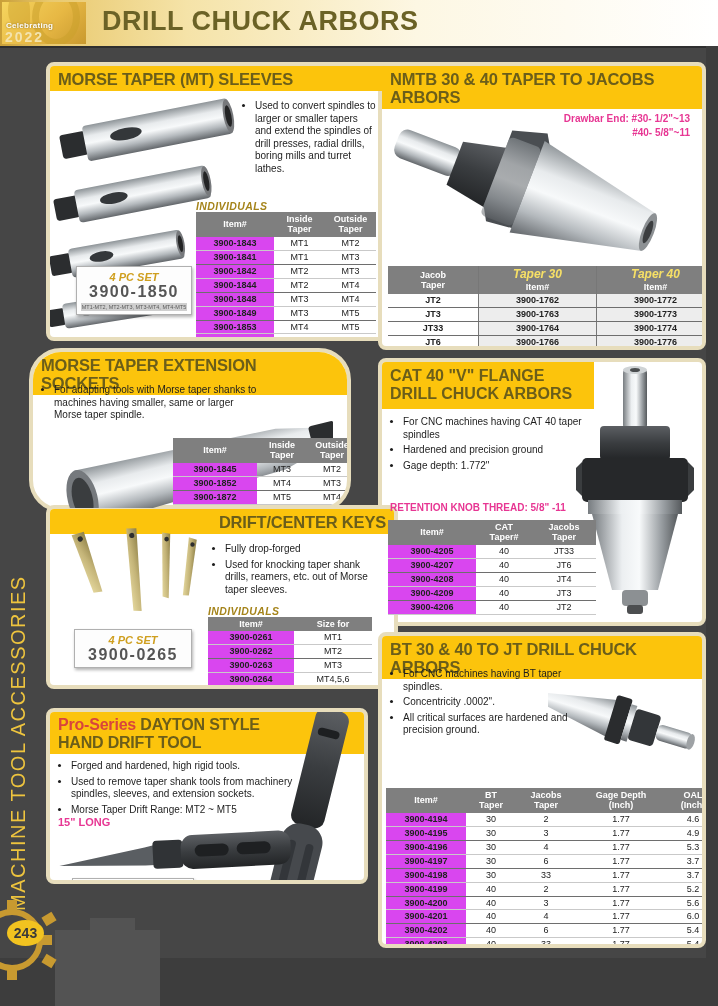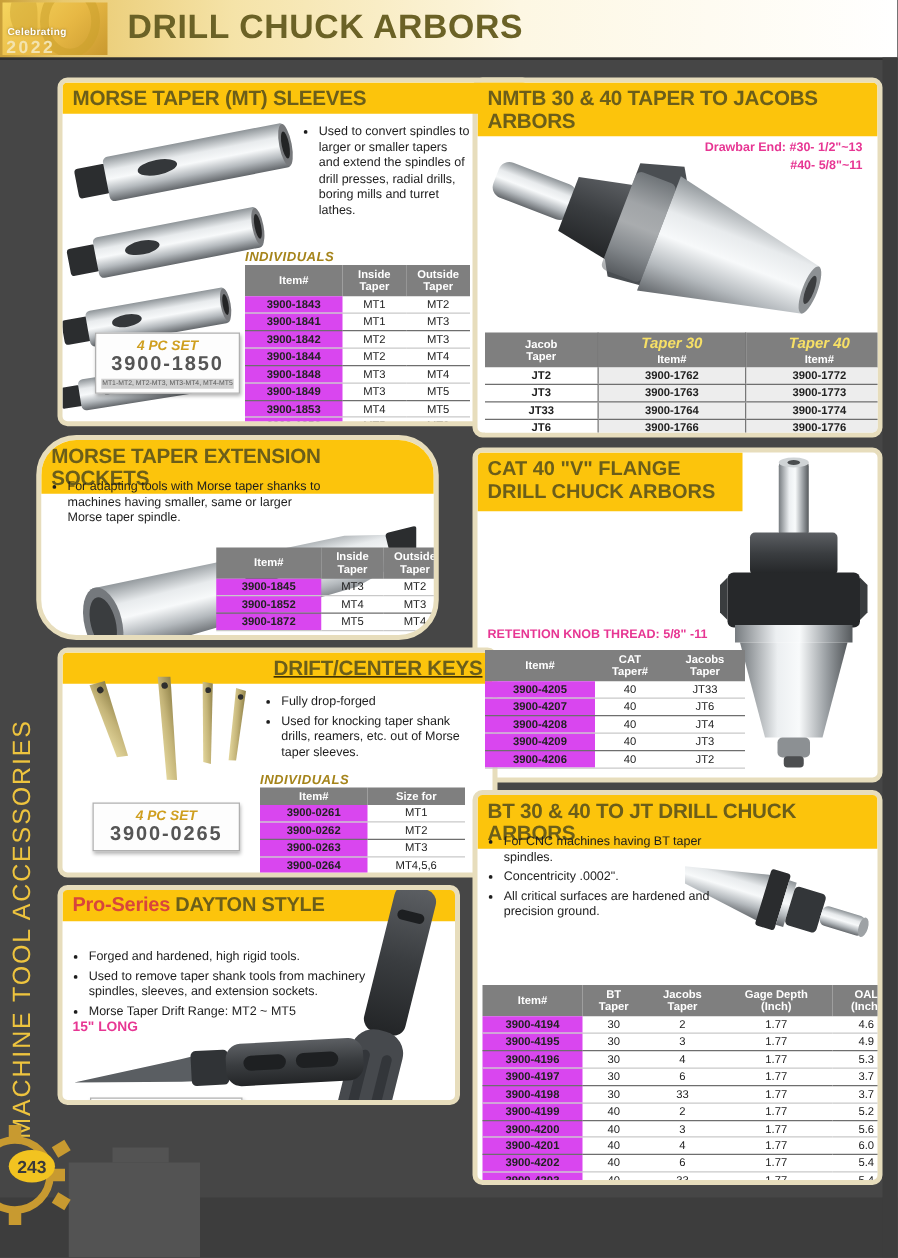--- a/index.html
+++ b/index.html
@@ -33,21 +33,21 @@
   .gear-gold { position:absolute; left:-18px; top:892px; z-index:4; }
   .step-shape { position:absolute; left:55px; top:930px; width:105px; height:76px; background:#535353; }
   .step-shape:before { content:""; position:absolute; left:35px; top:-12px; width:45px; height:12px; background:#535353; }
   .bottom-band { position:absolute; left:0; top:958px; width:718px; height:48px; background:#3d3d3d; }
   .right-band { position:absolute; left:706px; top:46px; width:12px; height:960px; background:#3d3d3d; }
   
   .panel { position:absolute; background:#fff; border:4px solid #e7ddbc; border-radius:8px;
     box-sizing:border-box; overflow:hidden; }
   #p-mt     { left:46px;  top:62px;  width:380px; height:279px; }
   #p-ext    { left:29px;  top:348px; width:322px; height:164px;border-radius:32px; }
-  #p-keys   { left:46px;  top:518px; width:352px; height:184px;text-decoration:underline; }
+  #p-keys   { left:46px;  top:505px; width:352px; height:184px; }
   #p-dayton { left:46px;  top:708px; width:322px; height:176px; }
   #p-nmtb   { left:378px; top:62px;  width:328px; height:288px; }
   #p-cat    { left:378px; top:358px; width:328px; height:268px; }
   #p-bt     { left:378px; top:632px; width:328px; height:316px; }
   .sec-bar { position:relative; z-index:1; background:#fcc40c; color:#6b5e1a; font-weight:bold;
     padding:4px 8px 3px 8px; font-size:16.5px; letter-spacing:-.2px; line-height:1.1; }
   .sec-bar.right { text-align:right; }
   .sec-bar .red { color:#d8453c; }
   .cat-bar { position:absolute; left:0; top:0; width:196px; z-index:1; background:#fcc40c;
     color:#6b5e1a; font-weight:bold; padding:5px 8px; font-size:16px; line-height:1.15; }
@@ -352,20 +352,25 @@
       <ellipse cx="65" cy="6" rx="5" ry="2" fill="#4a4d4f"></ellipse>
     <rect x="30" y="62" width="70" height="34" rx="4" fill="url(#dark)"></rect>
     <rect x="12" y="94" width="106" height="44" rx="5" fill="#26282a"></rect>
     <polygon points="6,104 12,98 12,132 6,126" fill="#3a3d3f"></polygon>
     <polygon points="124,104 118,98 118,132 124,126" fill="#3a3d3f"></polygon>
     <rect x="18" y="136" width="94" height="14" fill="url(#metv)"></rect>
     <polygon points="22,150 108,150 88,226 42,226" fill="url(#metv)"></polygon>
     <rect x="52" y="226" width="26" height="16" rx="4" fill="#8c9093"></rect>
     <rect x="57" y="241" width="16" height="9" rx="3" fill="#4c4e50"></rect>
   </svg>
+  <ul class="bullets abs" style="left:8px;top:54px;width:186px">
+      <li>For CNC machines having CAT 40 taper spindles</li>
+      <li>Hardened and precision ground</li>
+      <li>Gage depth: 1.772"</li>
+    </ul>
   <div class="pink abs" style="left:8px;top:140px;font-size:10px">RETENTION KNOB THREAD: 5/8" -11</div>
   <div class="twrap" style="left:6px;top:158px;width:196px">
     <table class="tbl tbl-cat">
         <thead>
           <tr>
             <th><span>Item#</span></th>
             <th><span class="th-top">CAT</span><br><span>Taper#</span></th>
             <th><span class="th-top">Jacobs</span><br><span>Taper</span></th>
           </tr>
         </thead>
@@ -559,20 +564,21 @@
             <td>5.4</td>
           </tr>
         </tbody>
       </table>
   </div>
 </div>
 
 <div class="panel" id="p-dayton">
   <div class="sec-bar" style="font-size:16px">
     <div><span class="red">Pro-Series</span><span> DAYTON STYLE</span></div>
+    <div>HAND DRIFT TOOL</div>
   </div>
   <svg class="img" style="left:0;top:0" width="314" height="232" viewBox="0 0 314 232">
     <g transform="translate(268,-6) rotate(14)">
       <rect x="0" y="0" width="34" height="120" rx="10" fill="url(#dark)"></rect>
       <rect x="6" y="20" width="22" height="8" rx="4" fill="#1d1f21"></rect>
       <rect x="-4" y="118" width="42" height="110" rx="18" fill="#46494d"></rect>
       <rect x="4" y="136" width="8" height="56" rx="4" fill="#33363a"></rect>
       <rect x="22" y="136" width="8" height="56" rx="4" fill="#33363a"></rect>
     </g>
     <g transform="translate(8,128) rotate(-3)">

